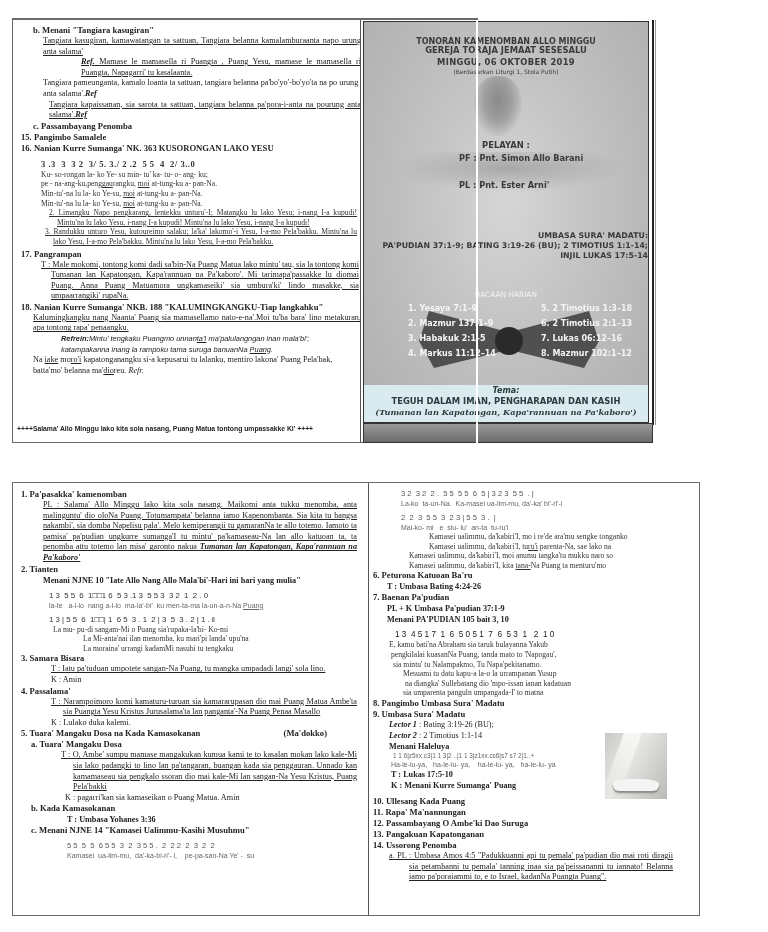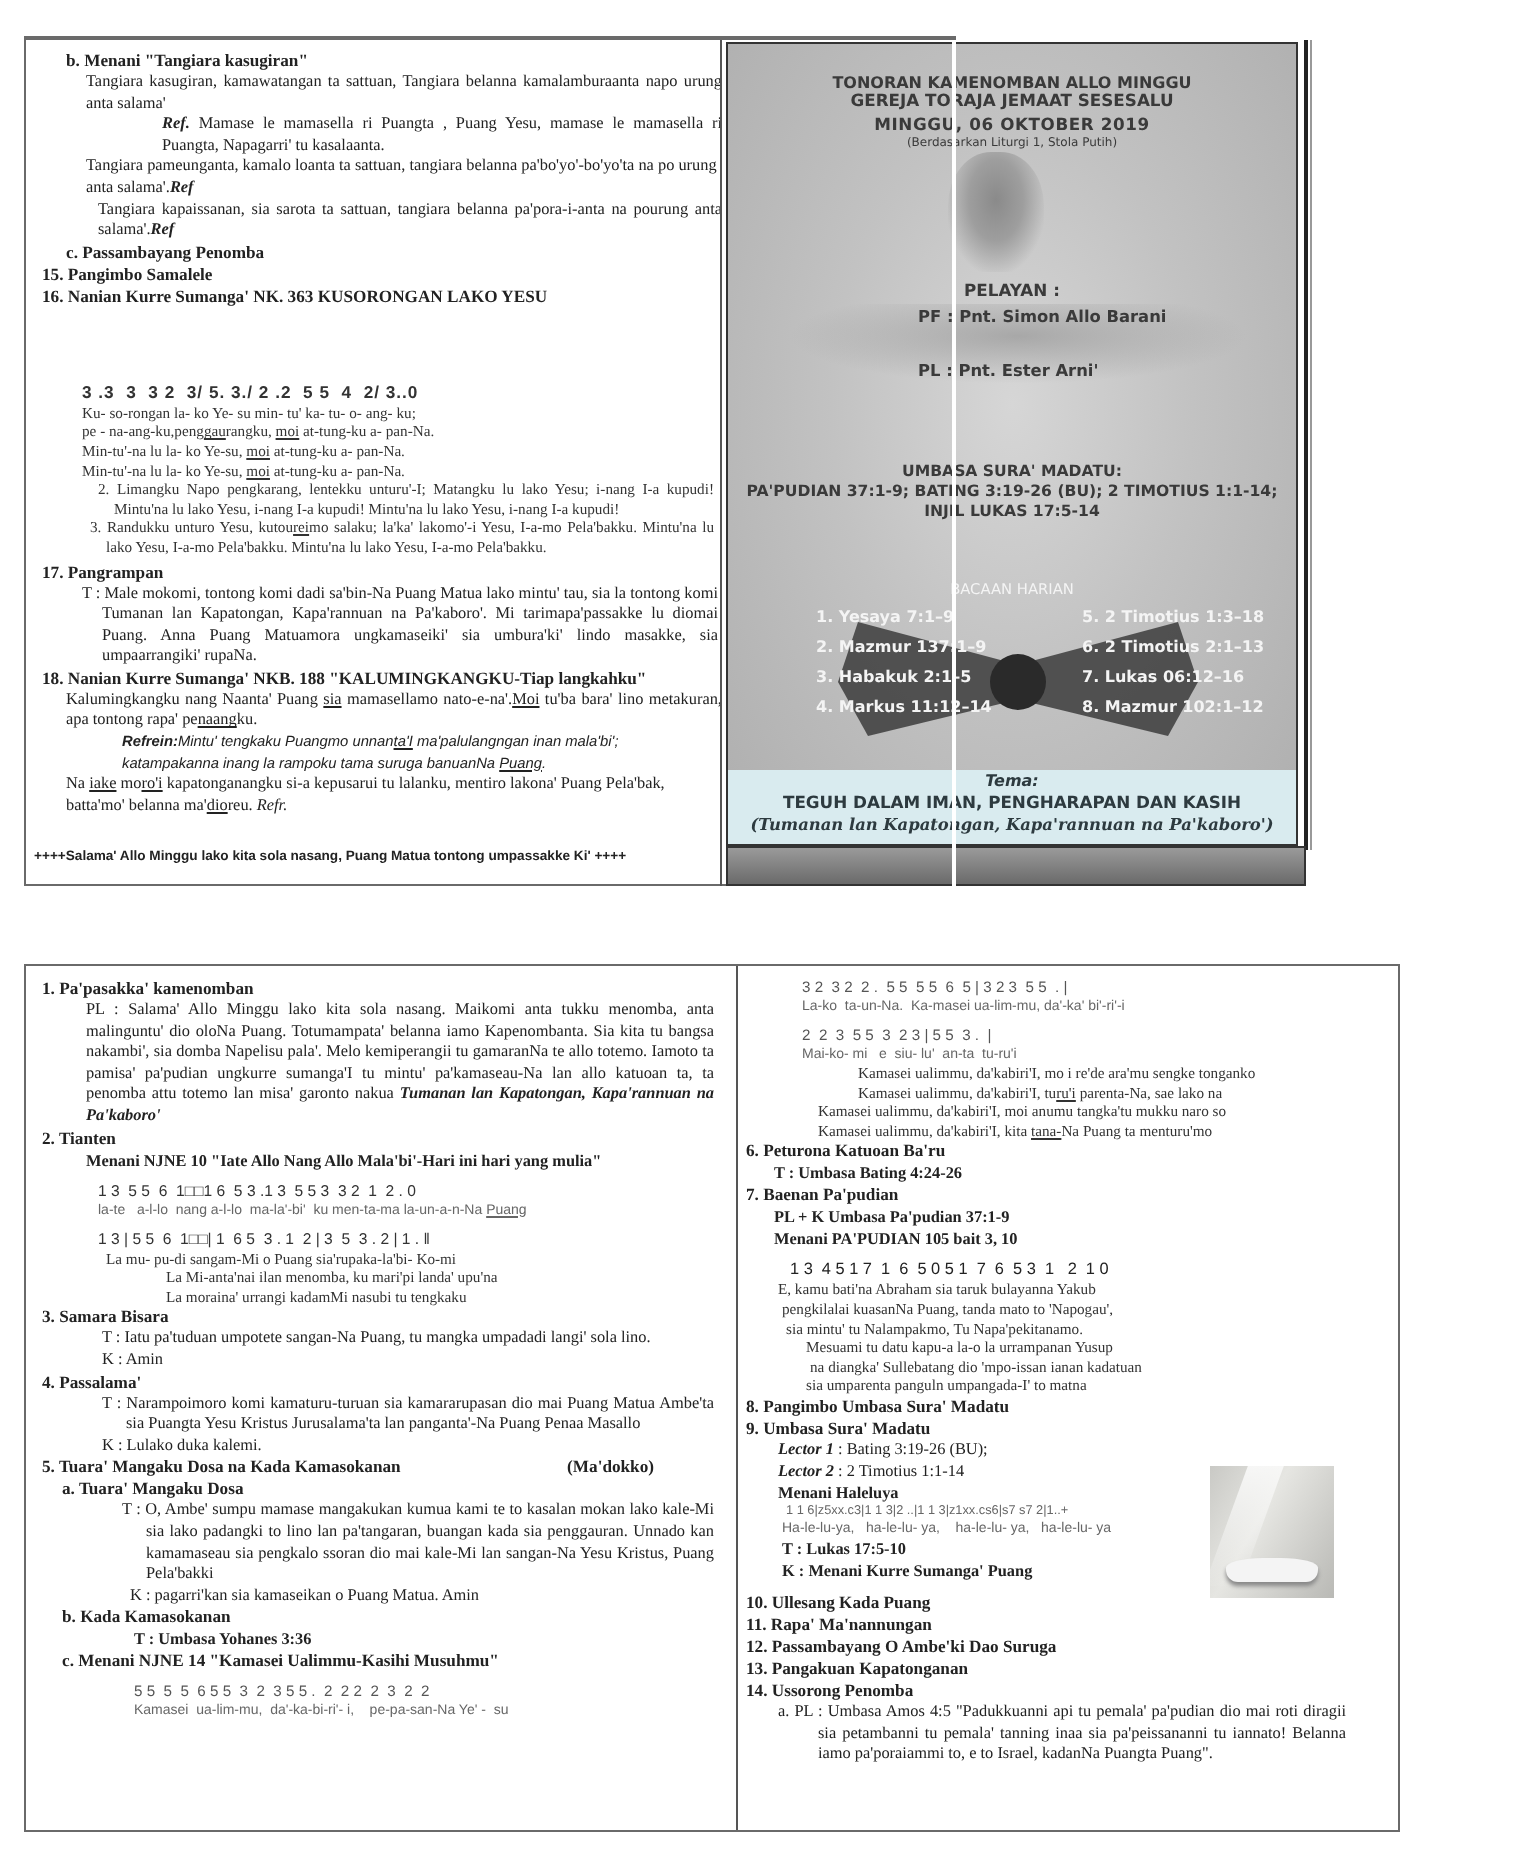--- a/index.html
+++ b/index.html
@@ -13,43 +13,43 @@
   .col-left { position: absolute; left: 8px; top: 6px; width: 340px; }
   .divider { position: absolute; top: 0; bottom: 0; left: 355px; width: 1px; background: #555; }
 
   .txt { font-size: 8.2px; line-height: 10.6px; color: #222; }
   .b { font-weight: bold; }
   .i { font-style: italic; }
   .hd { font-size: 8.6px; line-height: 11px; font-weight: bold; color: #222; }
   .ind1 { padding-left: 12px; }
   .ind2 { padding-left: 22px; }
   .ind4 { padding-left: 60px; }
-  .just { text-align: justify; }
+  .just { text-align: justify; text-decoration: underline; }
   .u { text-decoration: underline; }
-  .num { font-family: Liberation Sans, sans-serif; font-size: 8.2px; line-height: 11px; color: #333; letter-spacing: 0.5px; white-space: pre; margin-top: 32px; }
+  .num { font-family: Liberation Serif, serif; font-size: 8.2px; line-height: 11px; color: #333; letter-spacing: 0.5px; white-space: pre; }
   .num-light { font-family: "Liberation Sans", sans-serif; font-size: 7.6px; line-height: 10px; color: #555; white-space: pre; }
   .lyric { font-size: 7.6px; line-height: 9.6px; color: #333; }
   .lyric-sans { font-family: "Liberation Sans", sans-serif; font-size: 7px; line-height: 9px; color: #666; white-space: pre; }
   .gap { height: 5px; }
   .footer-line { position: absolute; left: 4px; bottom: 10px; width: 345px; font-family: "Liberation Sans", sans-serif; font-size: 6.8px; font-weight: bold; color: #222; white-space: nowrap; }
 
   
   .cover { position: absolute; left: 363px; top: 21px; width: 286px; height: 402px; border: 1.5px solid #333;
            background: radial-gradient(ellipse at 50% 45%, #d6d6d6 0%, #c2c2c2 45%, #aeaeae 100%); overflow: hidden;
            font-family: "DejaVu Sans", sans-serif; }
   .cover-edge { position: absolute; left: 652px; top: 20px; width: 4px; height: 405px; border-left: 2px solid #222; border-right: 1px solid #999; }
   .cover-shadow { position: absolute; left: 363px; top: 423px; width: 290px; height: 20px; background: linear-gradient(#9a9a9a, #6a6a6a); border: 1px solid #333; }
   .c-title { text-align: center; font-weight: bold; color: #3a3a3a; font-size: 8px; line-height: 9px; }
   .c-date { text-align: center; font-weight: bold; color: #3a3a3a; font-size: 8.4px; margin-top: 2px; letter-spacing: 0.3px; }
   .c-sub { text-align: center; color: #3a3a3a; font-size: 6px; margin-top: 1px; }
   .figure { position: absolute; left: 110px; top: 54px; width: 48px; height: 60px; border-radius: 45% 45% 35% 35%; background: radial-gradient(ellipse at 50% 40%, #8a8a8a 0%, #9e9e9e 40%, rgba(180,180,180,0) 75%); }
   .arms { position: absolute; left: 30px; top: 130px; width: 230px; height: 40px; background: radial-gradient(ellipse at 50% 40%, rgba(150,150,150,0.7) 0%, rgba(180,180,180,0) 70%); }
   .c-pel { position: absolute; top: 118px; width: 100%; text-align: center; font-weight: bold; color: #3a3a3a; font-size: 8.4px; }
   .c-pel-row { position: absolute; left: 95px; font-weight: bold; color: #3a3a3a; font-size: 8.2px; white-space: nowrap; }
-  .c-umb { position: absolute; top: 209px; width: 100%; text-align: center; font-weight: bold; color: #3a3a3a; font-size: 7.8px; line-height: 10px; }
+  .c-umb { position: absolute; top: 209px; width: 100%; text-align: right; font-weight: bold; color: #3a3a3a; font-size: 7.8px; line-height: 10px; }
   .bowtie { position: absolute; left: 35px; top: 284px; width: 220px; height: 70px; }
   .c-bacaan { position: absolute; top: 268px; width: 100%; text-align: center; color: #f4f4f4; font-size: 7.4px; }
   .reading { position: absolute; color: #f4f4f4; font-size: 8px; font-weight: bold; white-space: nowrap; }
   .tema-band { position: absolute; left: 0; top: 363px; width: 100%; height: 40px; background: #d9ebef; text-align: center; color: #2d3a3f; }
   .tema-h { font-weight: bold; font-size: 8px; line-height: 10px; padding-top: 1px; font-style: italic; }
   .tema-main { font-weight: bold; font-size: 8.4px; line-height: 11px; }
   .tema-sub { font-weight: bold; font-style: italic; font-size: 8.2px; line-height: 10px; font-family: "DejaVu Serif", serif; }
 
   
   .col-right { position: absolute; left: 360px; top: 6px; width: 300px; }

